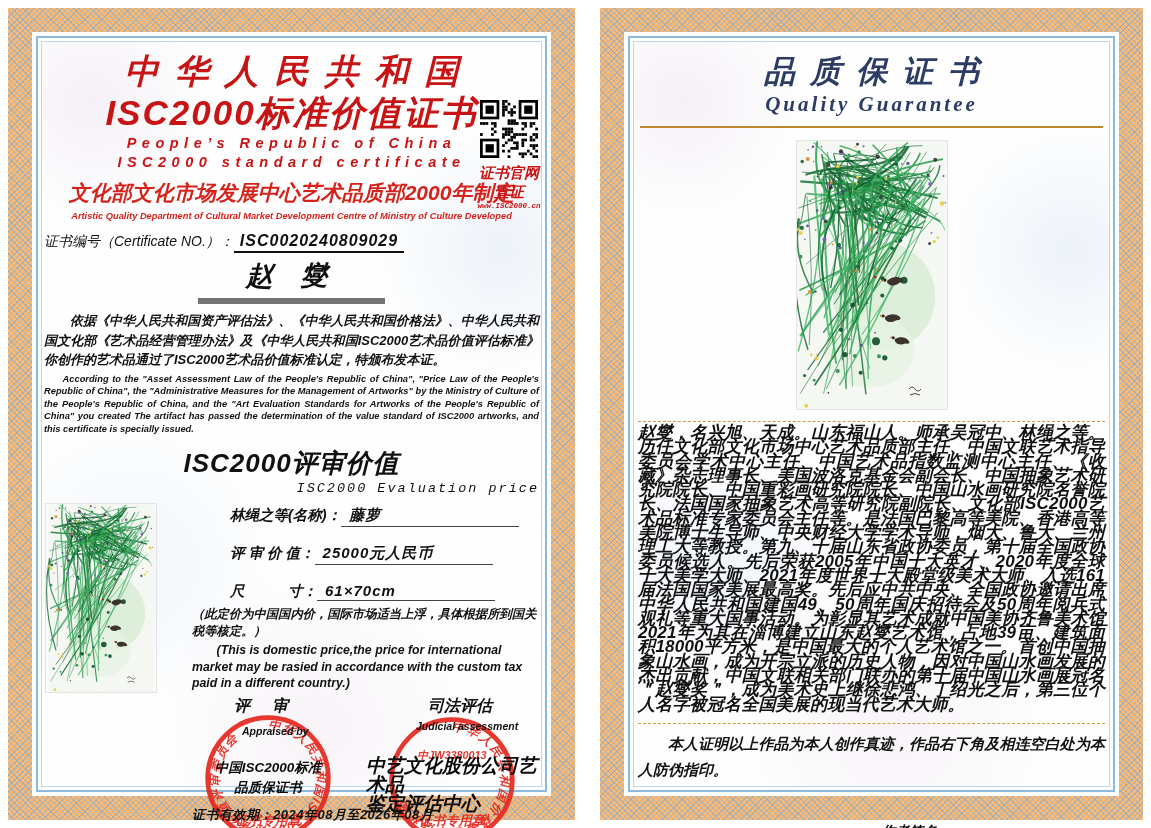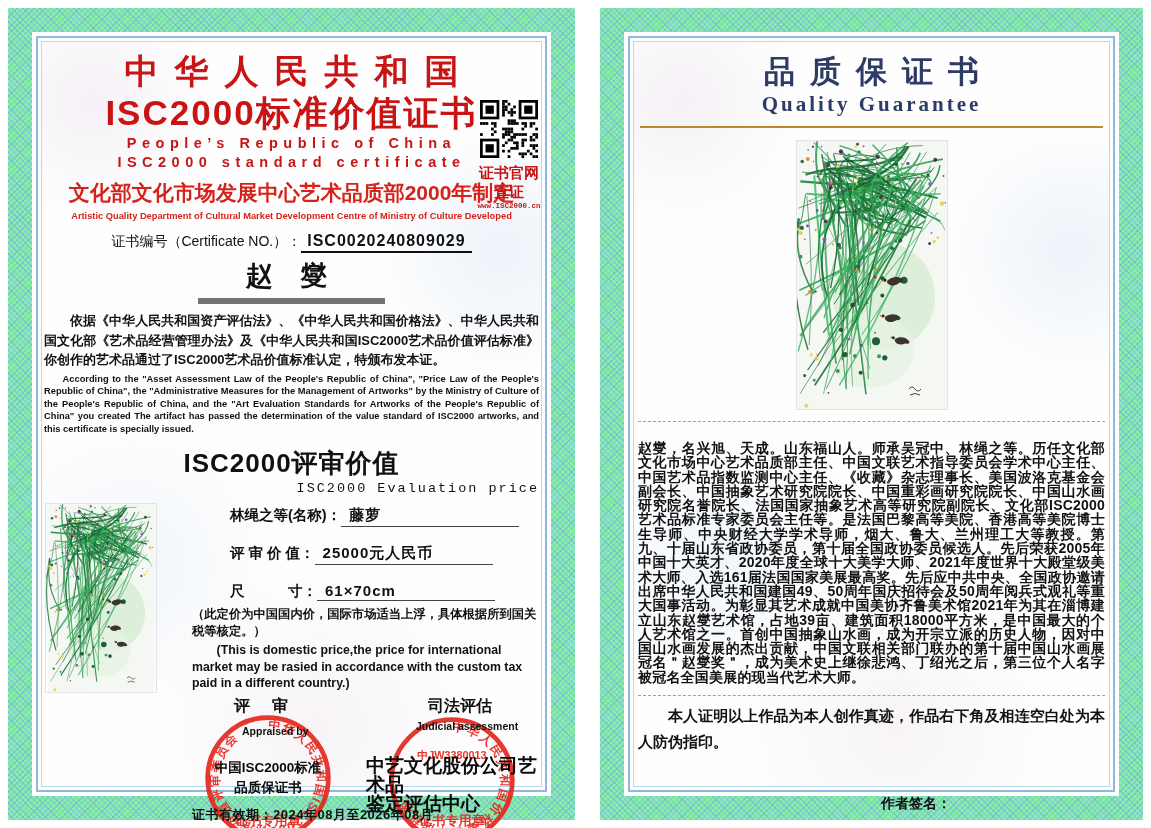--- a/index.html
+++ b/index.html
@@ -1,18 +1,18 @@
 <!DOCTYPE html>
 <html><head>
 <meta charset="utf-8">
 <style>
   * { margin:0; padding:0; box-sizing:border-box; }
   body { width:1151px; height:828px; background:#fff; font-family:"Liberation Sans", sans-serif; overflow:hidden; }
   .page { display:flex; padding:8px; gap:25px; }
-  .cert { position:relative; width:567px; height:812px; background:#86efac; }
+  .cert { position:relative; width:567px; height:812px; background:#fdba74;font-style:italic; }
   .cert.right { width:543px; }
   .band { position:absolute; inset:0;
     background:
       repeating-linear-gradient(45deg, rgba(120,170,215,.55) 0 1px, transparent 1px 4px),
       repeating-linear-gradient(-45deg, rgba(120,170,215,.55) 0 1px, transparent 1px 4px);
     border-radius:6px; }
   .band-in { position:absolute; inset:24px; background:#fdfdfe; }
   .frame { position:absolute; inset:28px; border:2px solid #8db9dc; }
   .frame2 { position:absolute; inset:33px; border:1px solid #bcd8ec; }
   .inner-bg { position:absolute; inset:34px;
@@ -27,21 +27,21 @@
   
   .hdr { position:relative; text-align:center; }
   .t1 { font-size:34px; font-weight:bold; color:#c81414; letter-spacing:16px; line-height:42px; margin-top:6px; text-indent:16px; }
   .t2 { font-size:35px; font-weight:bold; color:#c81414; letter-spacing:2px; line-height:42px; }
   .te { font-size:14.5px; font-weight:bold; color:#c81414; letter-spacing:5.5px; line-height:19px; }
   .issuer { font-size:21px; font-weight:bold; color:#d5231b; line-height:28px; margin-top:7px; }
   .issuer-en { font-size:9.3px; font-weight:bold; color:#d5231b; line-height:13px; margin-top:3px; }
   .qr-wrap { position:absolute; right:-2px; top:50px; width:64px; text-align:center; }
   .qr-cap { font-size:15px; font-weight:bold; color:#c81414; margin-top:2px; }
   .qr-url { font-size:7.5px; font-weight:bold; color:#c81414; font-family:"Liberation Mono", monospace; }
-  .certno { margin-top:9px; text-align:center; font-size:14px; color:#111; }
+  .certno { margin-top:9px; font-size:14px; color:#111; }
   .certno b { display:inline-block; min-width:168px; border-bottom:2px solid #111; font-size:16px; letter-spacing:1px; padding:0 6px 1px; }
   .artist { margin-top:5px; text-align:center; }
   .artist span { display:inline-block; font-size:27px; font-weight:bold; color:#111; letter-spacing:10px; border-bottom:6px solid #737373; padding:0 48px 4px; }
   .body-cn { margin-top:7px; font-size:13px; line-height:19.5px; color:#111; text-align:justify; text-indent:2em; font-weight:600; }
   .body-en { margin-top:3px; font-size:9.3px; line-height:12.5px; color:#111; text-align:justify; text-indent:2em; font-weight:600; }
   .ev-t { margin-top:11px; text-align:center; font-size:26px; font-weight:bold; color:#111; letter-spacing:1px; }
   .ev-e { text-align:right; font-size:13.5px; color:#111; letter-spacing:2px; font-family:"Liberation Mono", monospace; }
   .mid { position:relative; height:172px; margin-top:6px; }
   .art-s { position:absolute; left:2px; top:2px; width:110px; height:188px; box-shadow:0 0 0 1px #e4e4e4; }
   .fields { position:absolute; left:186px; top:4px; }
@@ -63,21 +63,21 @@
   .valid1 { position:absolute; left:148px; top:110px; font-size:13px; font-weight:bold; color:#111; z-index:3; letter-spacing:.5px; }
   .valid2 { position:absolute; left:160px; top:130px; font-size:12px; font-weight:bold; color:#111; z-index:3; letter-spacing:1px; }
 
   
   .rt1 { text-align:center; font-family:"Liberation Serif", serif; font-size:31px; font-weight:bold; color:#2c3c64; letter-spacing:15px; text-indent:15px; margin-top:9px; line-height:38px; }
   .rt2 { text-align:center; font-family:"Liberation Serif", serif; font-size:21px; font-weight:bold; color:#2c3c64; letter-spacing:3px; line-height:27px; }
   .gold-line { border-top:2px solid #bd892e; margin:8px 4px 0; }
   .art-l-wrap { text-align:center; margin-top:13px; }
   .art-l { width:150px; height:268px; box-shadow:0 0 0 1px #e4e4e4; }
   .dash { border-top:1px dashed #cf9a3f; margin:8px 2px 0; }
-  .bio { margin:19px 2px 0; font-size:14px; line-height:14.3px; color:#111; text-align:justify; font-weight:600; letter-spacing:.2px; }
+  .bio { margin:4px 2px 0; font-size:17px; line-height:14.3px; color:#111; text-align:justify; font-weight:600; letter-spacing:.2px; }
   .dash2 { border-top:1px dashed #cf9a3f; margin:11px 2px 0; }
   .statement { margin:7px 2px 0; font-size:15px; font-weight:bold; color:#111; line-height:26px; text-indent:2em; text-align:justify; }
   .sig { margin-top:40px; padding-left:52%; font-size:14px; font-weight:bold; color:#111; }
   .ymd { margin-top:26px; padding-left:55%; font-size:14px; font-weight:bold; color:#111; letter-spacing:2px; word-spacing:18px; }
 </style>
 </head>
 <body>
 
 <div class="page">
 

